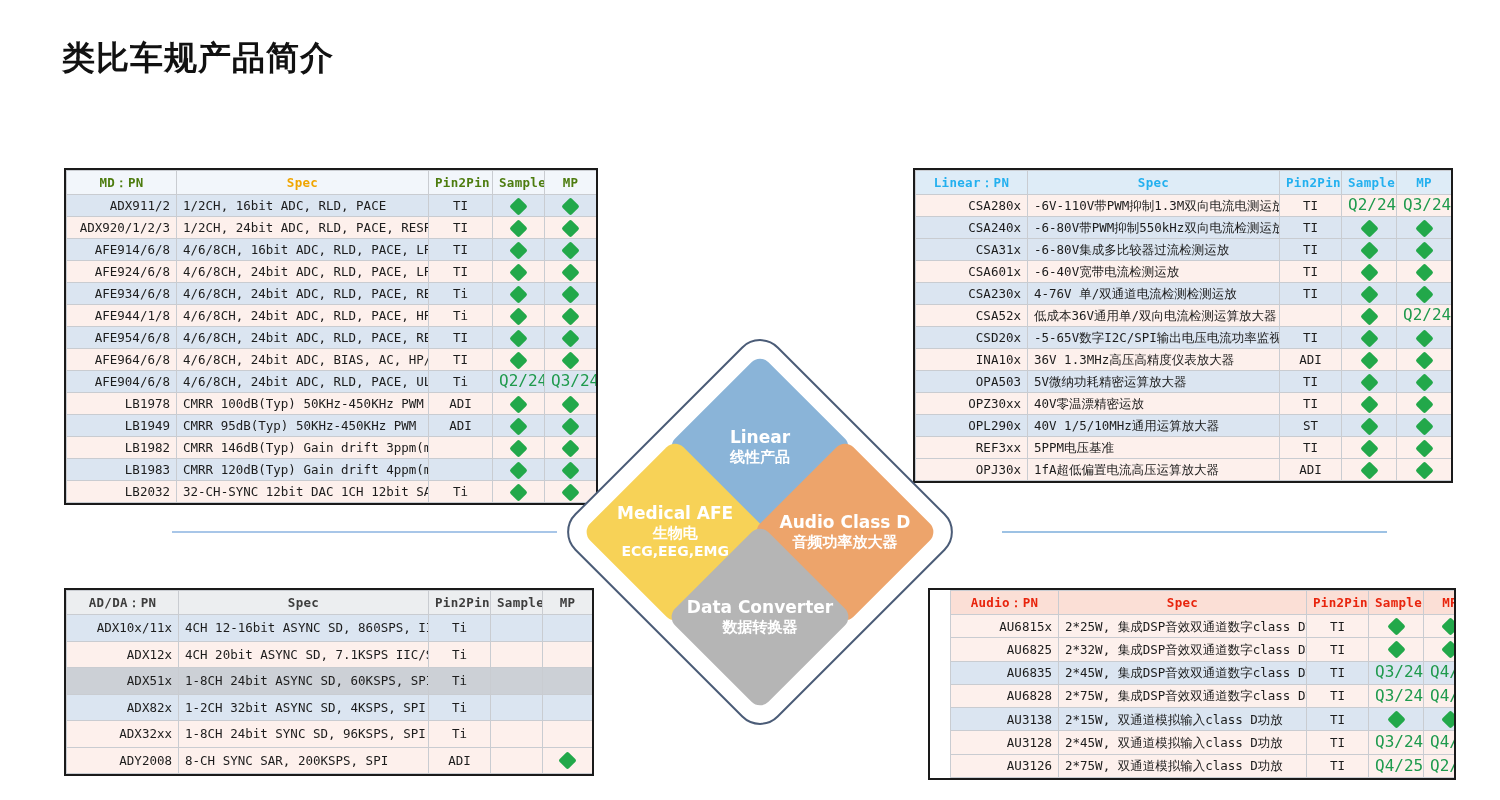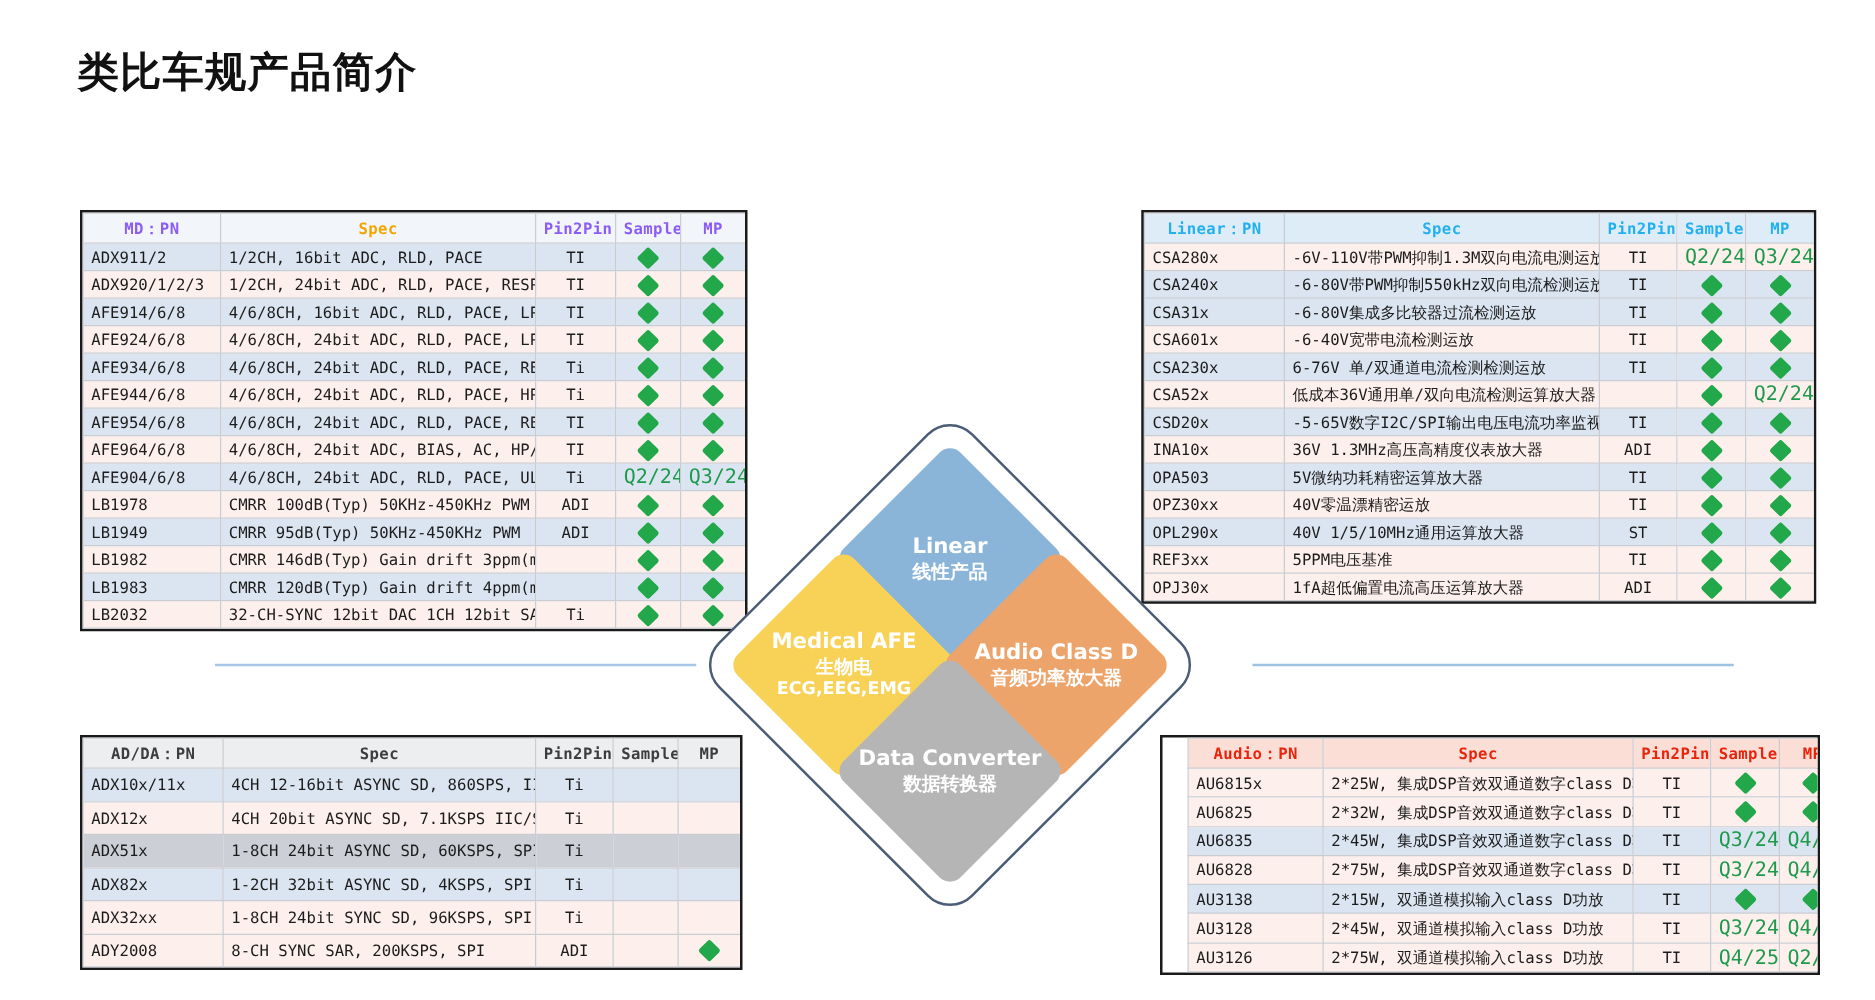--- a/index.html
+++ b/index.html
@@ -50,21 +50,21 @@
     white-space: nowrap;
     overflow: hidden;
     font-weight: normal;
   }
   table.grid th {
     font-weight: bold;
     text-align: center;
     height: 24px;
     letter-spacing: .3px;
   }
-  .c-pn     { text-align: left;  padding-left: 10px; }
+  .c-pn     { text-align: right;  padding-left: 10px; }
   .c-spec   { text-align: left;  padding-left: 12px; }
   .c-p2p, .c-sample, .c-mp { text-align: center; }
 
   
   .dia {
     display: inline-block;
     width: 13px; height: 13px;
     background: #22a84a;
     transform: rotate(45deg);
     border-radius: 2px;
@@ -72,21 +72,21 @@
   }
   .q { color: #1f9a4d; font-size: 16px; }
 
   
   .r-blue  { background: #dbe5f1; }
   .r-pink  { background: #fdf0ec; }
   .r-gray  { background: #ccd0d6; margin-left: 45px; }
 
   
   #tbl-medical { left: 64px; top: 168px; width: 534px; }
-  #tbl-medical th { background: #f2f6fb; color: #8b5cf6; }
+  #tbl-medical th { background: #f2f6fb; color: #4d7c0f; }
   #tbl-medical .hdr-spec { color: #f0a500; }
 
   
   #tbl-linear { left: 913px; top: 168px; width: 540px; }
   #tbl-linear th { background: #deecf7; color: #23b0ef; }
 
   
   #tbl-addac { left: 64px; top: 588px; width: 530px; }
   #tbl-addac th { background: #eceef0; color: #3d3d3d; }
   #tbl-addac td { height: 26.5px; }
@@ -213,21 +213,21 @@
           <td class="c-mp"><span class="dia"></span></td>
         </tr>
         <tr class="r-blue">
           <td class="c-pn">AFE934/6/8</td>
           <td class="c-spec">4/6/8CH, 24bit ADC, RLD, PACE, RESP, LP</td>
           <td class="c-p2p">Ti</td>
           <td class="c-sample"><span class="dia"></span></td>
           <td class="c-mp"><span class="dia"></span></td>
         </tr>
         <tr class="r-pink">
-          <td class="c-pn">AFE944/6/8</td>
+          <td class="c-pn">AFE944/1/8</td>
           <td class="c-spec">4/6/8CH, 24bit ADC, RLD, PACE, HP</td>
           <td class="c-p2p">Ti</td>
           <td class="c-sample"><span class="dia"></span></td>
           <td class="c-mp"><span class="dia"></span></td>
         </tr>
         <tr class="r-blue">
           <td class="c-pn">AFE954/6/8</td>
           <td class="c-spec">4/6/8CH, 24bit ADC, RLD, PACE, RESP, HP</td>
           <td class="c-p2p">TI</td>
           <td class="c-sample"><span class="dia"></span></td>
@@ -328,21 +328,21 @@
         </tr>
         <tr class="r-pink">
           <td class="c-pn">CSA601x</td>
           <td class="c-spec">-6-40V宽带电流检测运放</td>
           <td class="c-p2p">TI</td>
           <td class="c-sample"><span class="dia"></span></td>
           <td class="c-mp"><span class="dia"></span></td>
         </tr>
         <tr class="r-blue">
           <td class="c-pn">CSA230x</td>
-          <td class="c-spec">6-76V 单/双通道电流检测检测运放</td>
+          <td class="c-spec">4-76V 单/双通道电流检测检测运放</td>
           <td class="c-p2p">TI</td>
           <td class="c-sample"><span class="dia"></span></td>
           <td class="c-mp"><span class="dia"></span></td>
         </tr>
         <tr class="r-pink">
           <td class="c-pn">CSA52x</td>
           <td class="c-spec">低成本36V通用单/双向电流检测运算放大器</td>
           <td class="c-p2p"></td>
           <td class="c-sample"><span class="dia"></span></td>
           <td class="c-mp"><span class="q">Q2/24</span></td>

